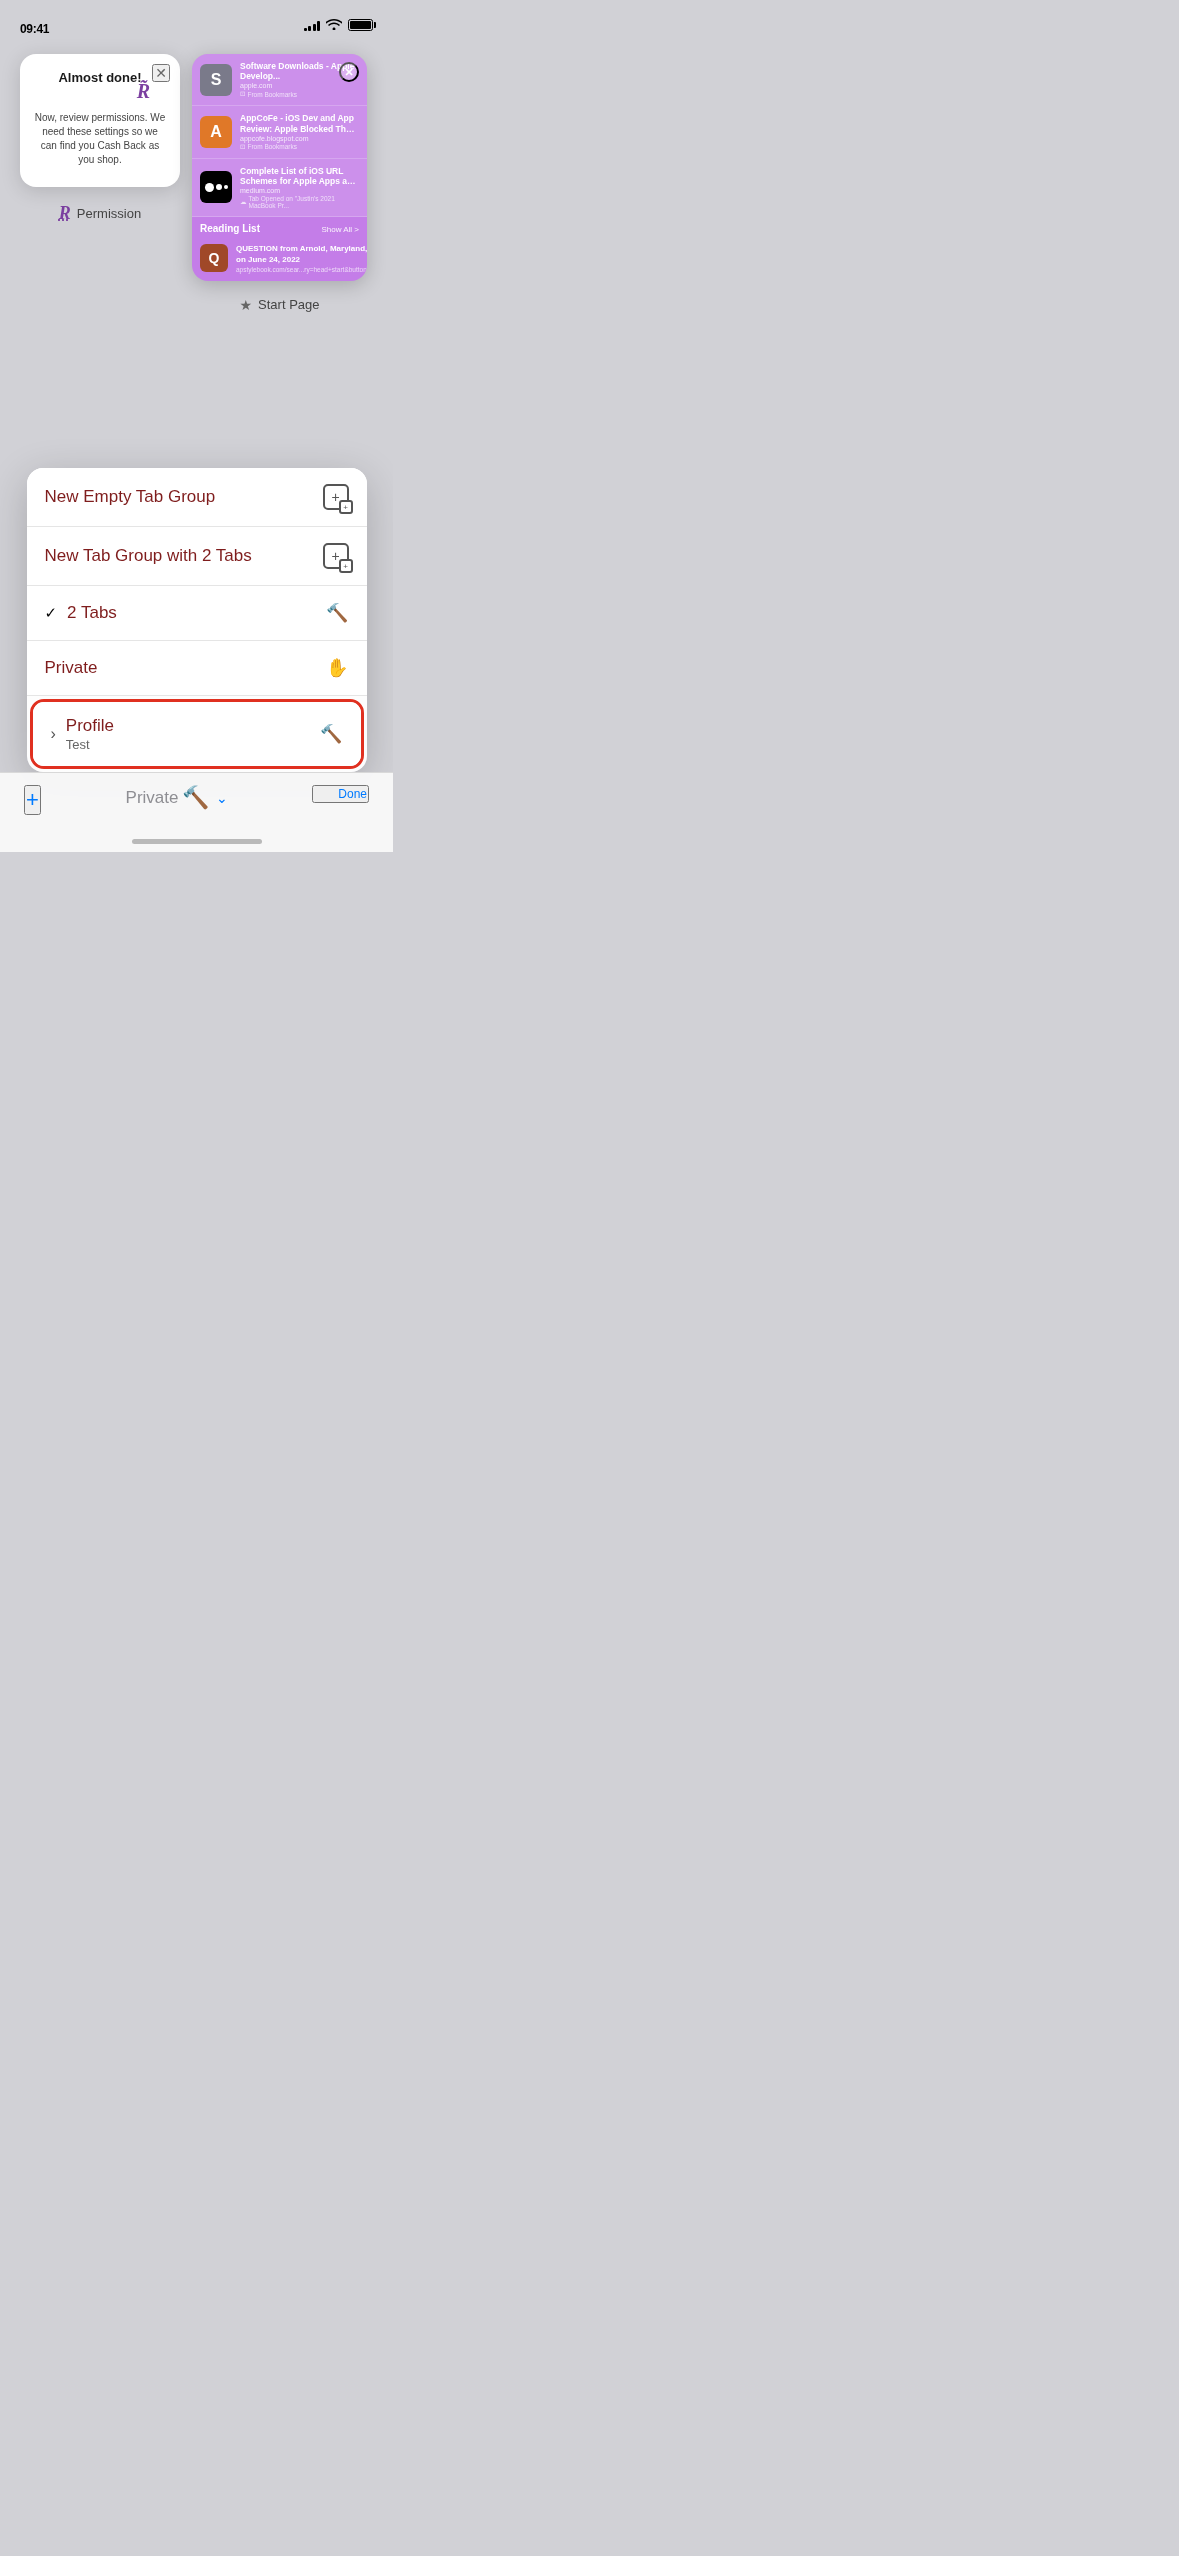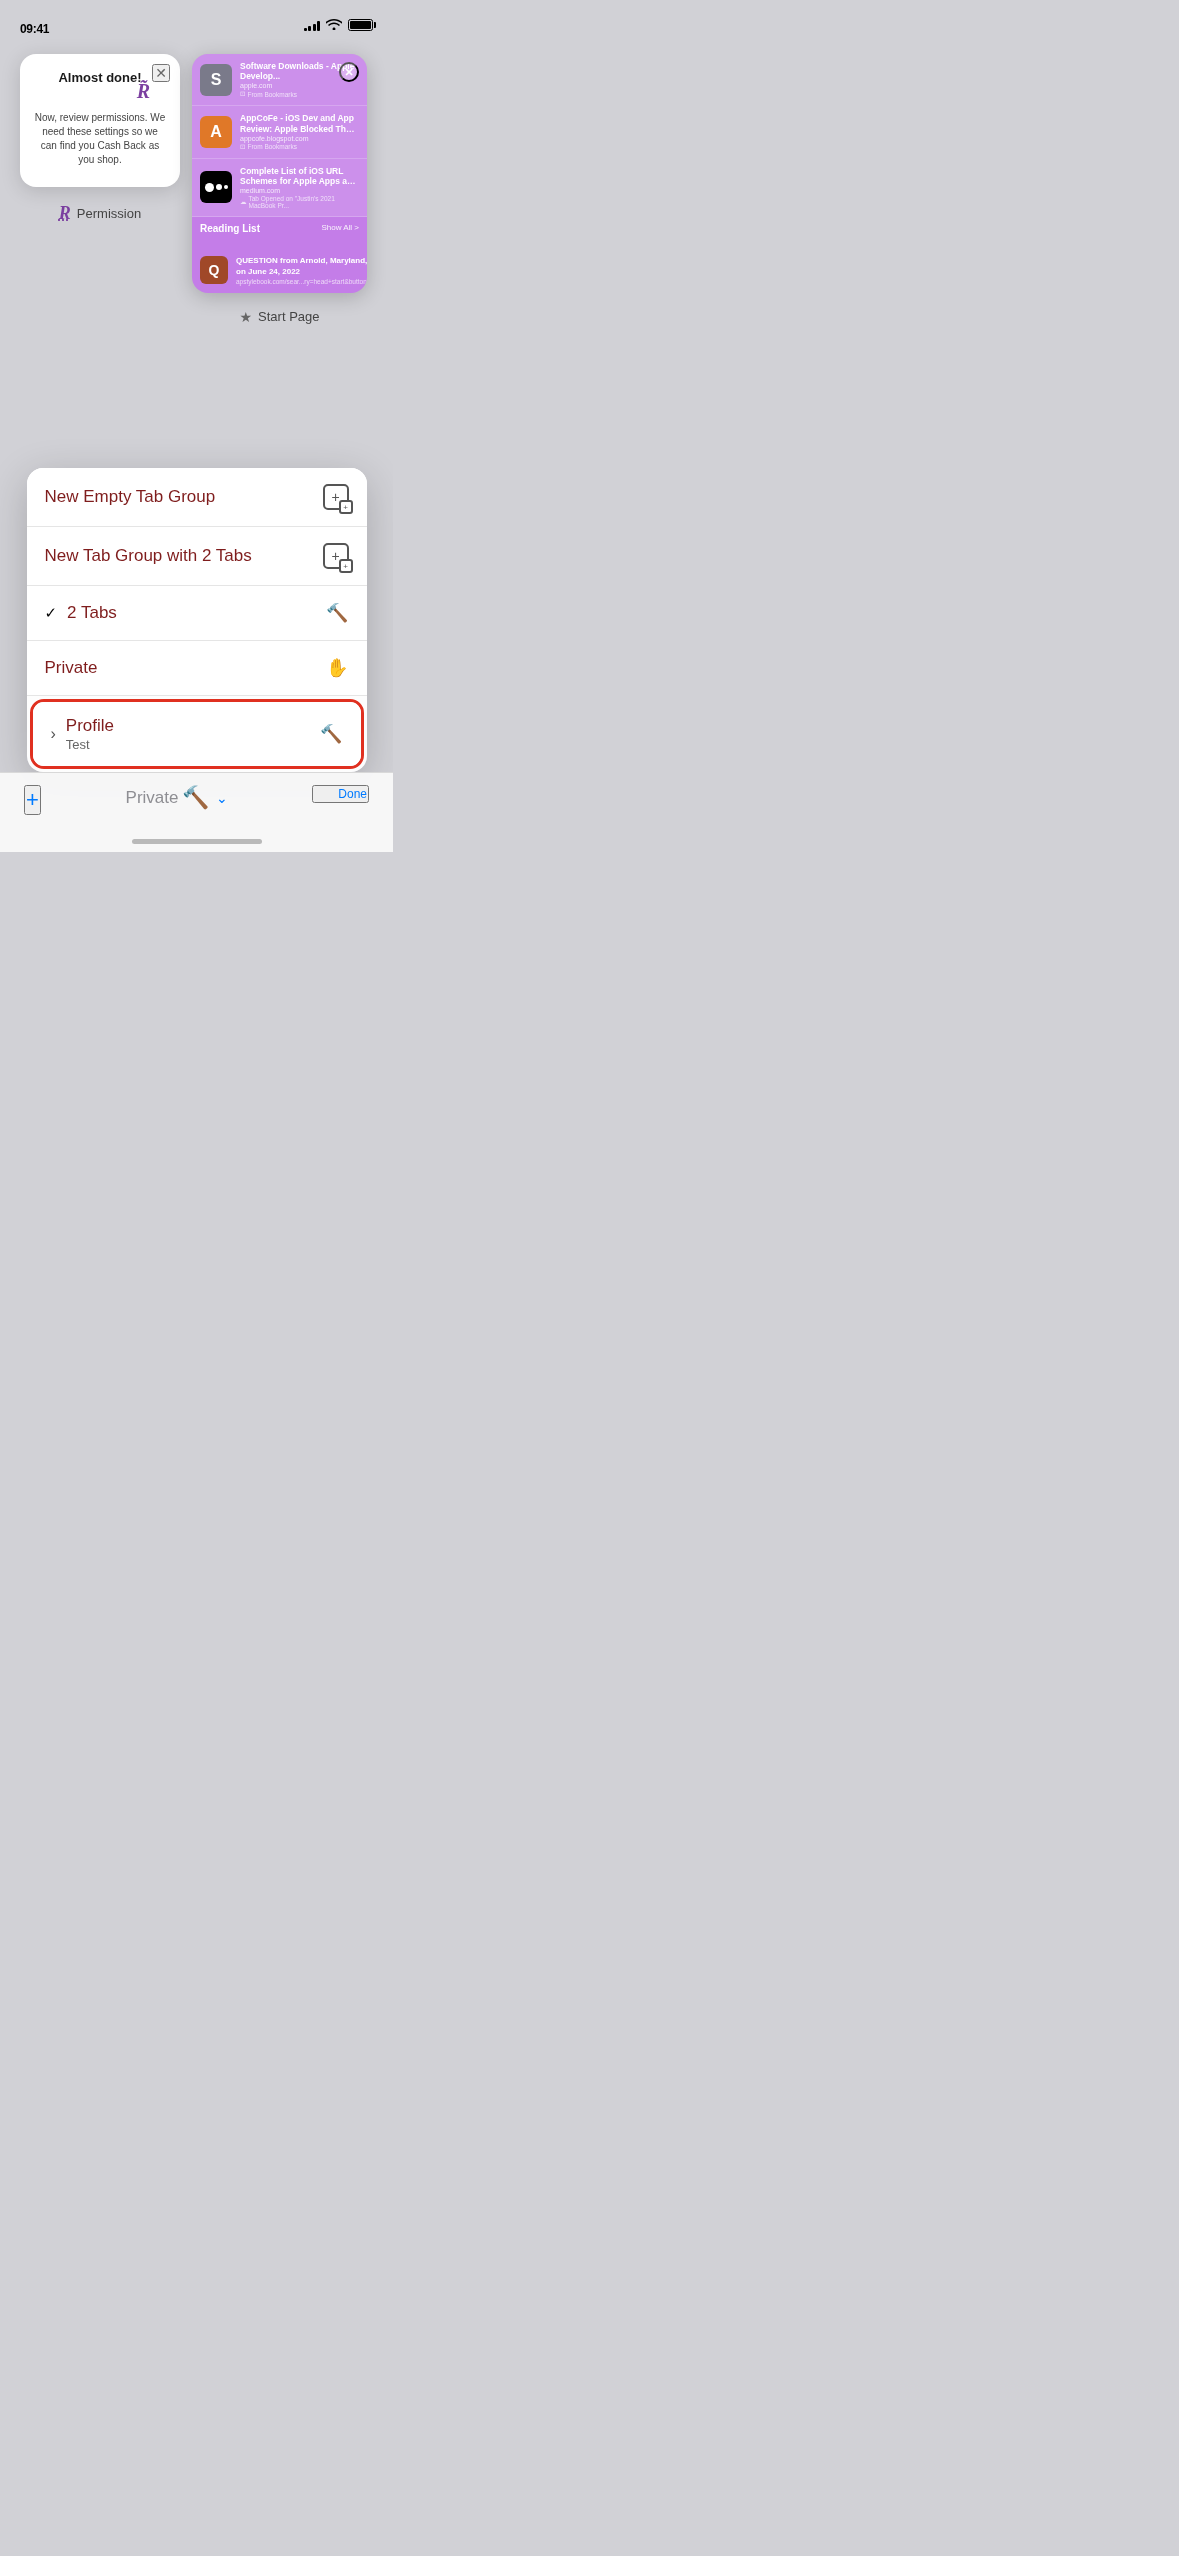--- a/index.html
+++ b/index.html
@@ -270,22 +270,22 @@
       margin-top: 1px;
     }
 
     .reading-list-section {
       padding: 6px 8px 2px;
     }
 
     .reading-list-header {
       display: flex;
       justify-content: space-between;
-      align-items: flex-start;
-      margin-bottom: 16px;
+      align-items: flex-end;
+      margin-bottom: 4px;
     }
 
     .reading-list-title {
       font-size: 10px;
       font-weight: 700;
       color: white;
     }
 
     .show-all-btn {
       font-size: 8px;

